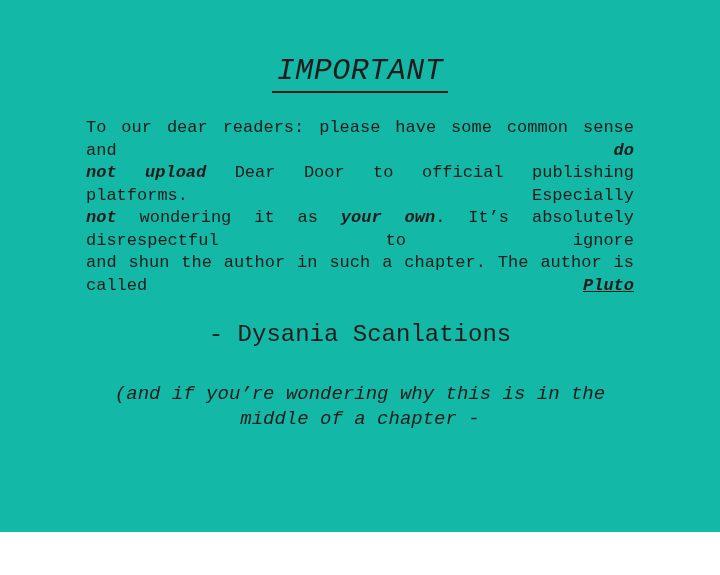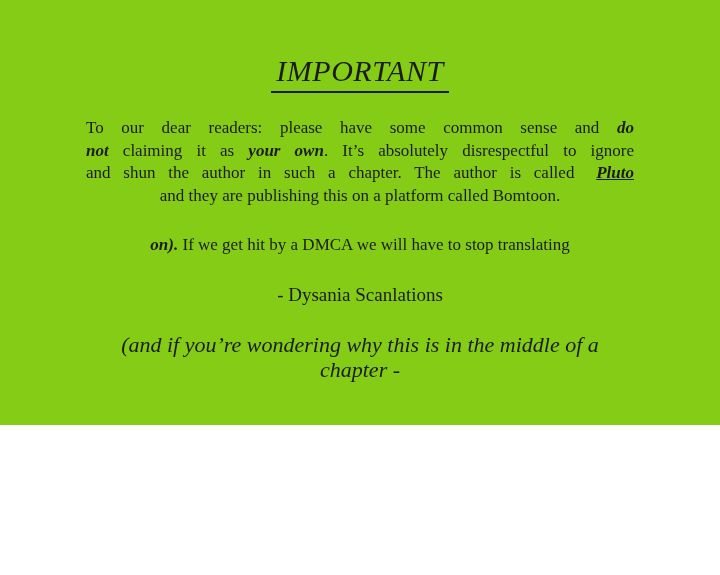--- a/index.html
+++ b/index.html
@@ -3,24 +3,24 @@
 <meta charset="utf-8">
 <style>
   html, body {
     margin: 0;
     padding: 0;
     background: #ffffff;
   }
   .page {
     position: relative;
     width: 720px;
-    height: 425px;
-    background: #84cc16;
+    height: 532px;
+    background: #14b8a6;
     color: #1c1c1c;
-    font-family: Liberation Serif, serif;
+    font-family: Liberation Mono, monospace;
     overflow: hidden;
   }
   .title-wrap {
     margin-top: 56px;
     text-align: center;
   }
   .title {
     display: inline-block;
     font-size: 30px;
     line-height: 1;
@@ -48,49 +48,48 @@
     text-align-last: justify;
   }
   .c { text-align: center; }
   .reg { font-weight: 400; font-style: normal; }
   .b   { font-weight: 700; font-style: normal; }
   .bi  { font-weight: 700; font-style: italic; }
   .biu { font-weight: 700; font-style: italic; text-decoration: underline; margin-left: 9px; }
   .signature {
     margin-top: 27px;
     text-align: center;
-    font-size: 19px;
+    font-size: 24px;
     line-height: 22.5px;
   }
   .footnote {
-    margin-top: 26px;
+    margin-top: 35px;
     text-align: center;
     font-style: italic;
-    font-size: 22px;
+    font-size: 19px;
     line-height: 25px;
   }
 </style>
 </head>
 <body>
 
 <div class="page">
 
   <div class="title-wrap">
     <span class="title">IMPORTANT</span>
   </div>
 
   <div class="col para para1">
     <div class="line j"><span class="reg">To our dear readers: please have some common sense and </span><span class="bi">do</span></div>
-    <div class="line j"><span class="bi">not</span><span class="reg"> claiming it as </span><span class="bi">your own</span><span class="reg">. It’s absolutely disrespectful to ignore</span></div>
+    <div class="line j"><span class="bi">not upload</span><span class="reg"> Dear Door to official publishing platforms. Especially</span></div>
+    <div class="line j"><span class="bi">not</span><span class="reg"> wondering it as </span><span class="bi">your own</span><span class="reg">. It’s absolutely disrespectful to ignore</span></div>
     <div class="line j"><span class="reg">and shun the author in such a chapter. The author is called </span><span class="biu">Pluto</span></div>
-    <div class="line c"><span class="reg">and they are publishing this on a platform called Bomtoon.</span></div>
   </div>
 
   <div class="col para para2">
-    <div class="line c"><span class="bi">on).</span><span class="reg"> If we get hit by a DMCA we will have to stop translating</span></div>
   </div>
 
   <div class="col signature">
     <span>- Dysania Scanlations</span>
   </div>
 
   <div class="col footnote">
     <div class="fn-line">(and if you’re wondering why this is in the middle of a chapter -</div>
   </div>
 

